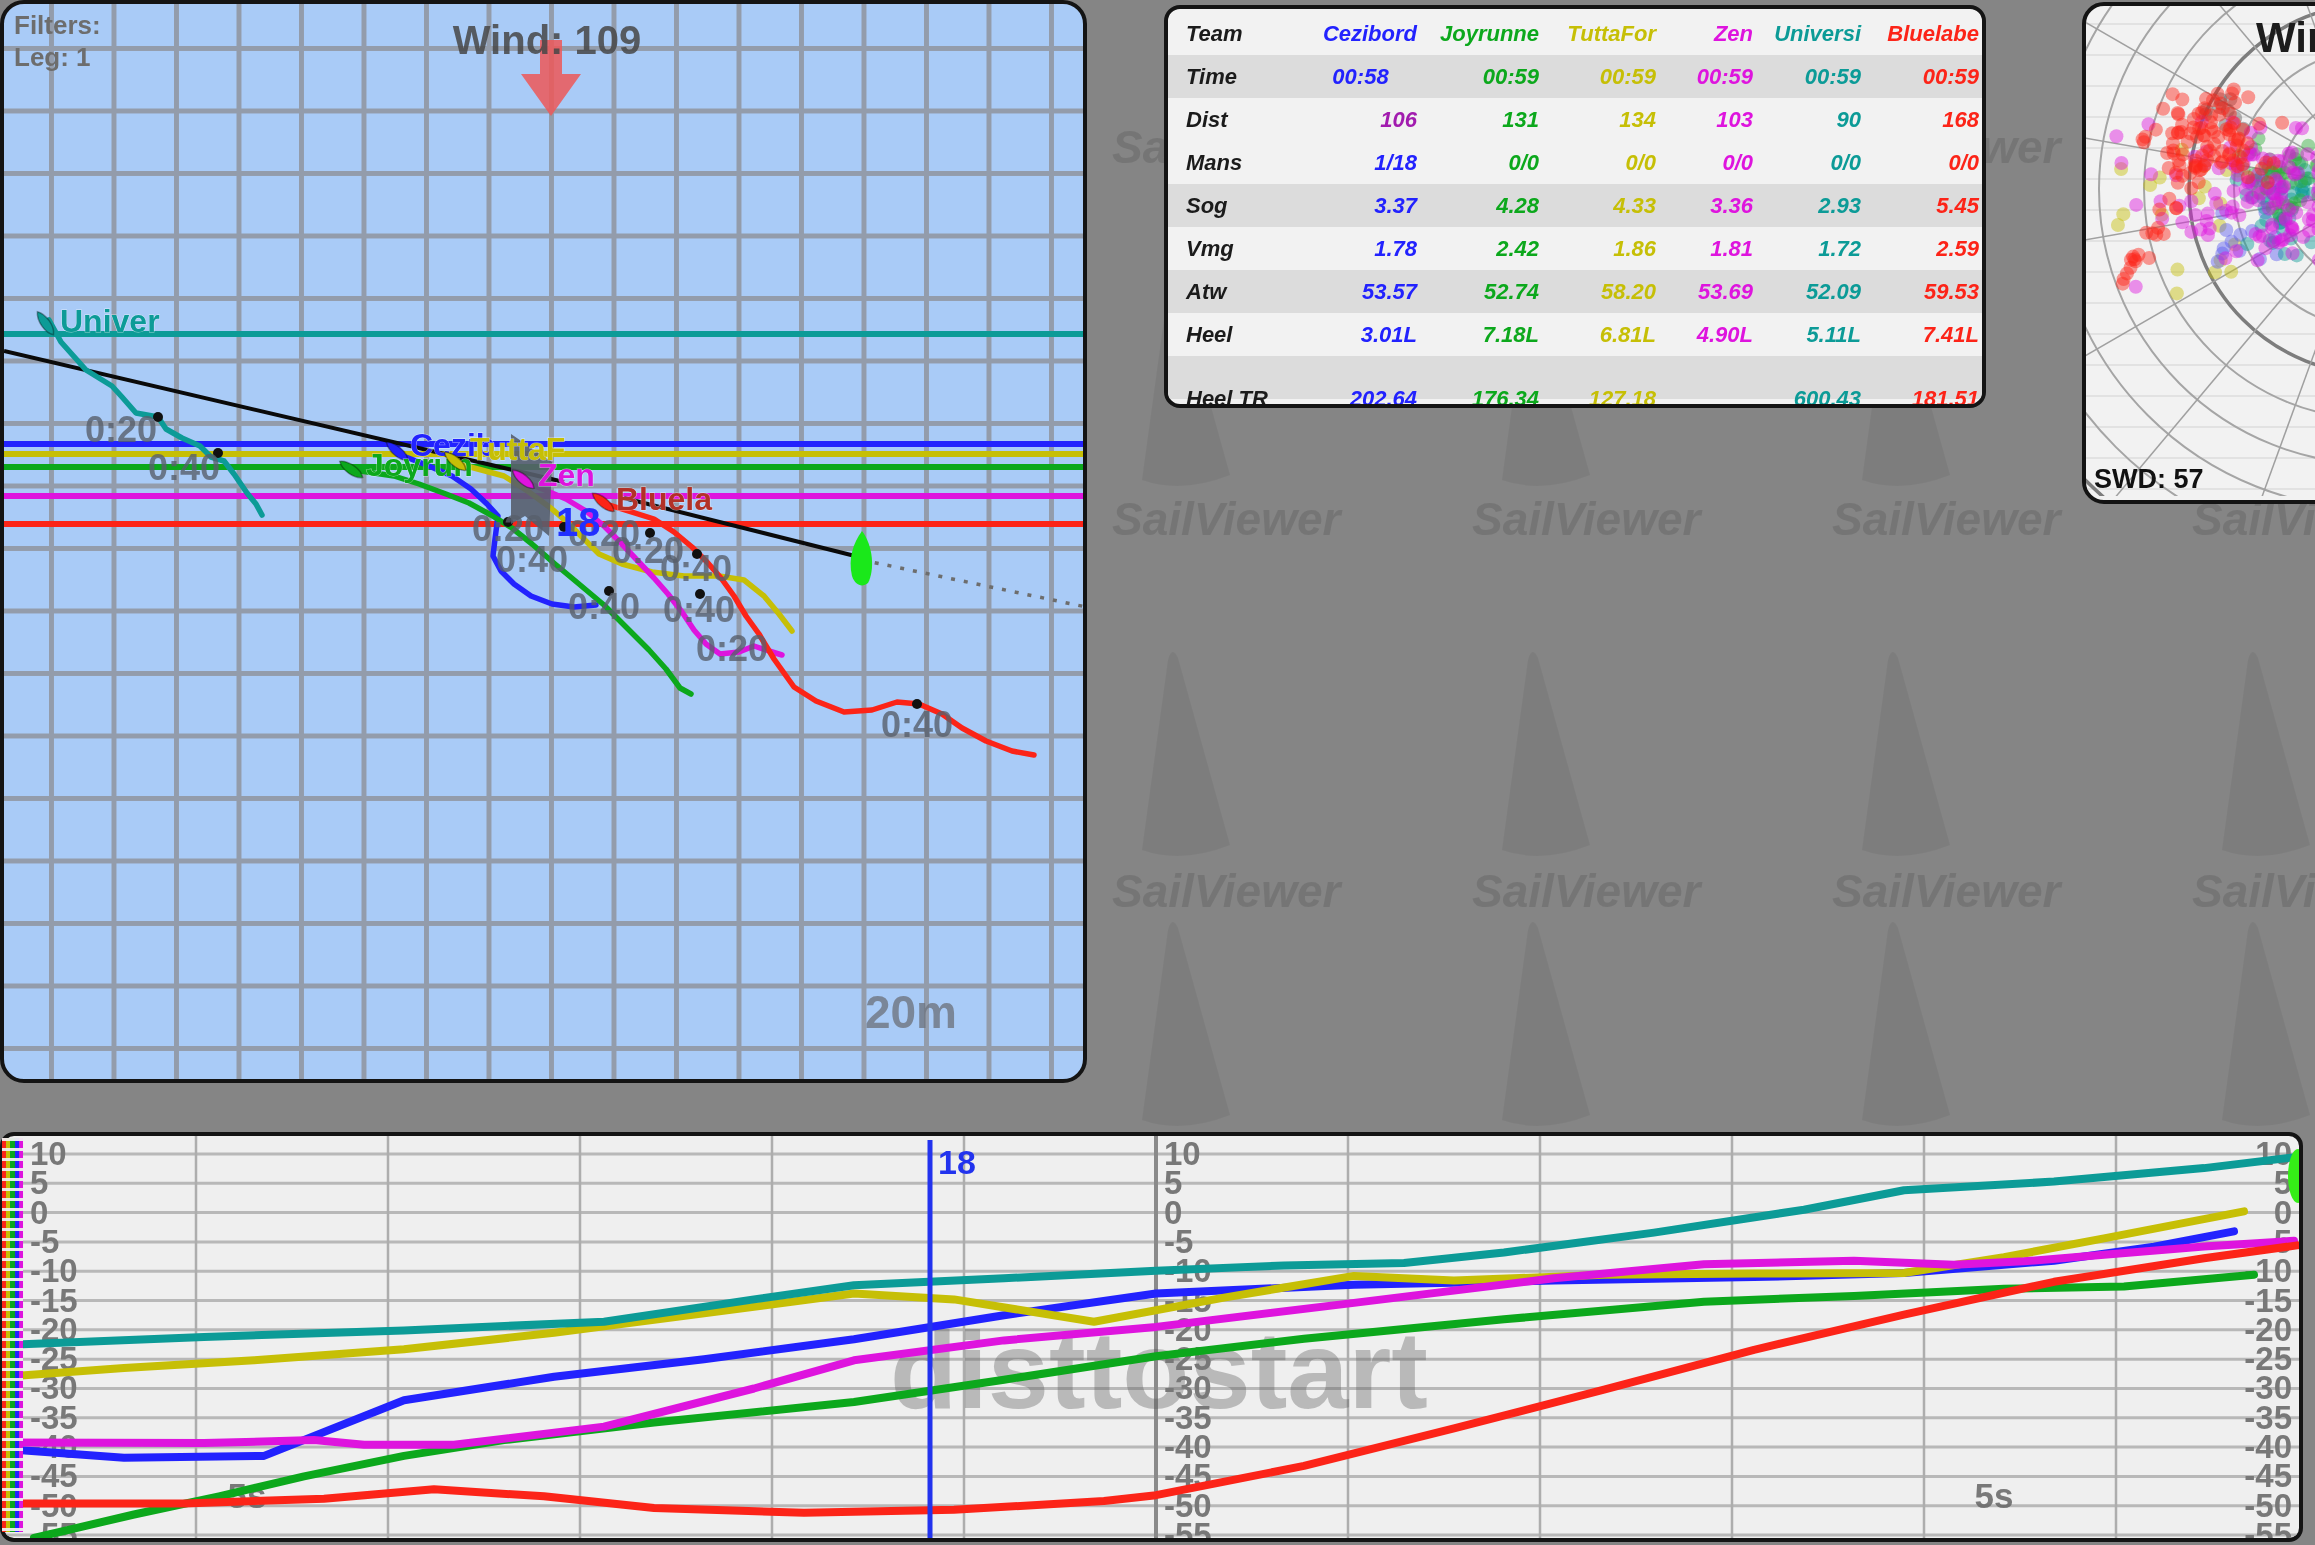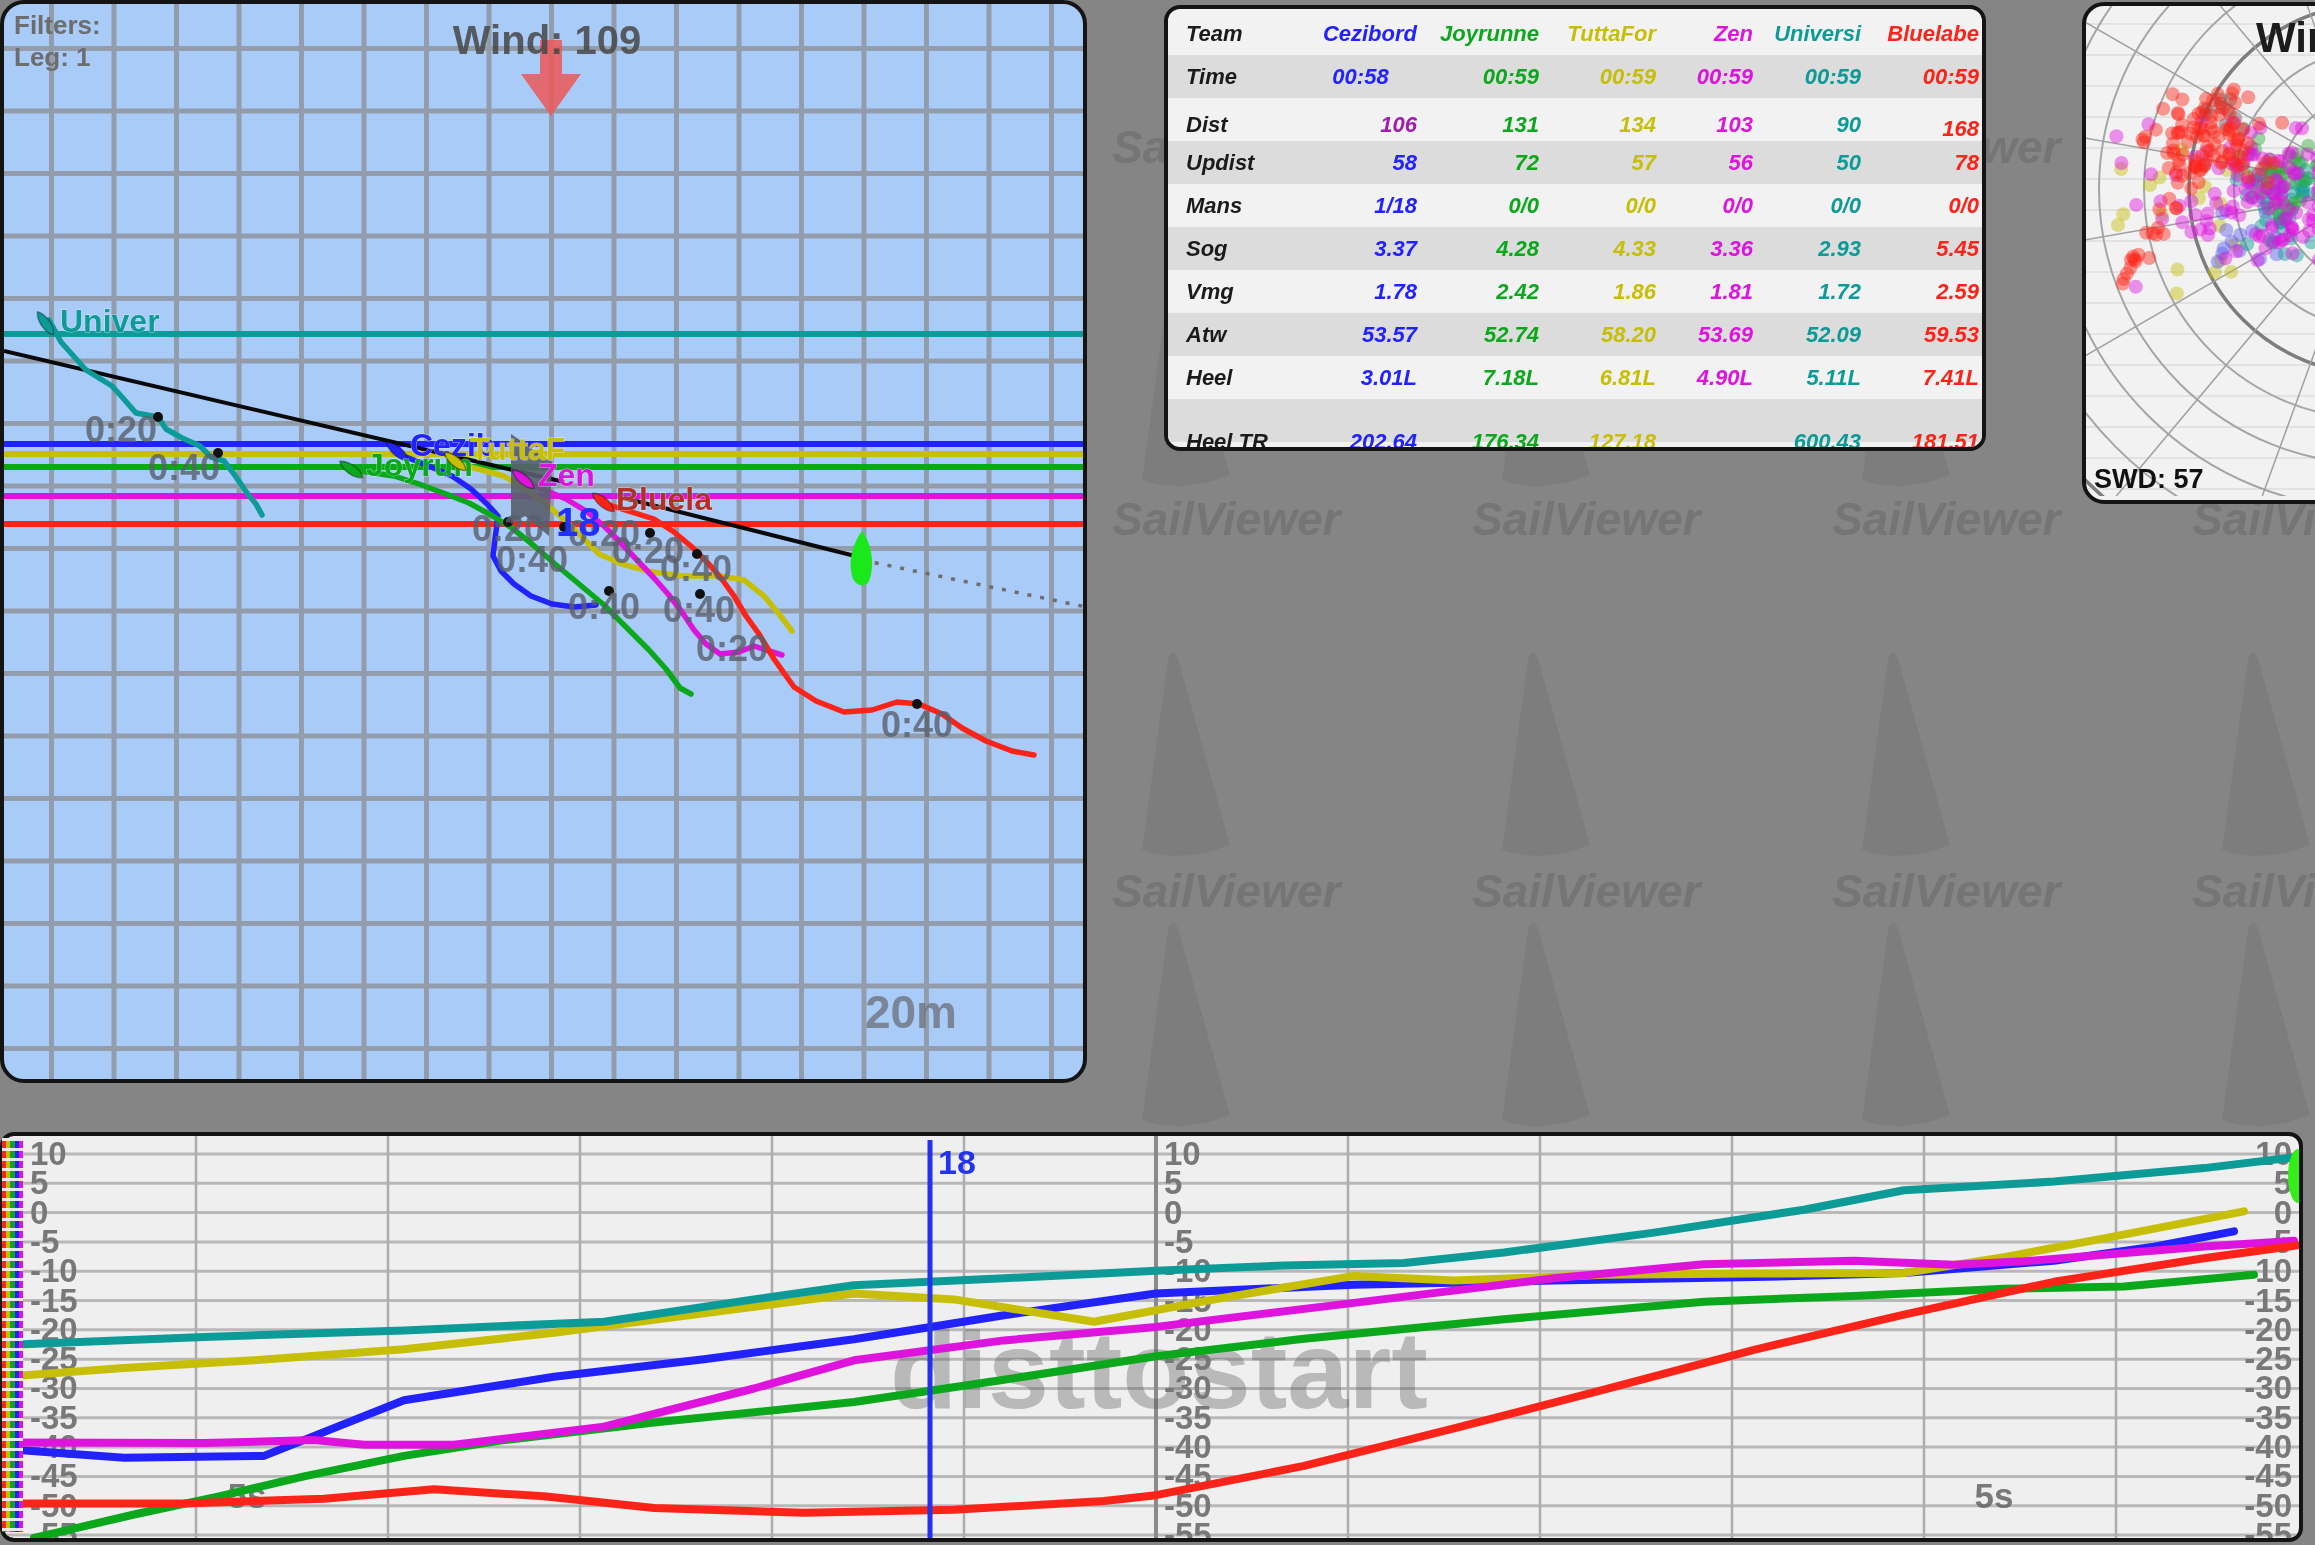--- a/index.html
+++ b/index.html
@@ -150,30 +150,21 @@
       <div class="t-val" style="color: rgb(12, 155, 151);">00:59</div>
       <div class="t-val" style="color: rgb(252, 36, 24);">00:59</div>
     </div>
     <div class="t-row">
       <div class="t-label">Dist</div>
       <div class="t-val" style="color: #a21caf;">106</div>
       <div class="t-val" style="color: rgb(12, 168, 28);">131</div>
       <div class="t-val" style="color: rgb(198, 191, 6);">134</div>
       <div class="t-val" style="color: rgb(222, 20, 222);">103</div>
       <div class="t-val" style="color: rgb(12, 155, 151);">90</div>
-      <div class="t-val" style="color: rgb(252, 36, 24); margin-top: 9px;">168</div>
-    </div>
-    <div class="t-row striped">
-      <div class="t-label">Updist</div>
-      <div class="t-val" style="color: rgb(34, 34, 254);">58</div>
-      <div class="t-val" style="color: rgb(12, 168, 28);">72</div>
-      <div class="t-val" style="color: rgb(198, 191, 6);">57</div>
-      <div class="t-val" style="color: rgb(222, 20, 222);">56</div>
-      <div class="t-val" style="color: rgb(12, 155, 151);">50</div>
-      <div class="t-val" style="color: rgb(252, 36, 24);">78</div>
+      <div class="t-val" style="color: rgb(252, 36, 24);">168</div>
     </div>
     <div class="t-row">
       <div class="t-label">Mans</div>
       <div class="t-val" style="color: rgb(34, 34, 254);">1/18</div>
       <div class="t-val" style="color: rgb(12, 168, 28);">0/0</div>
       <div class="t-val" style="color: rgb(198, 191, 6);">0/0</div>
       <div class="t-val" style="color: rgb(222, 20, 222);">0/0</div>
       <div class="t-val" style="color: rgb(12, 155, 151);">0/0</div>
       <div class="t-val" style="color: rgb(252, 36, 24);">0/0</div>
     </div>

